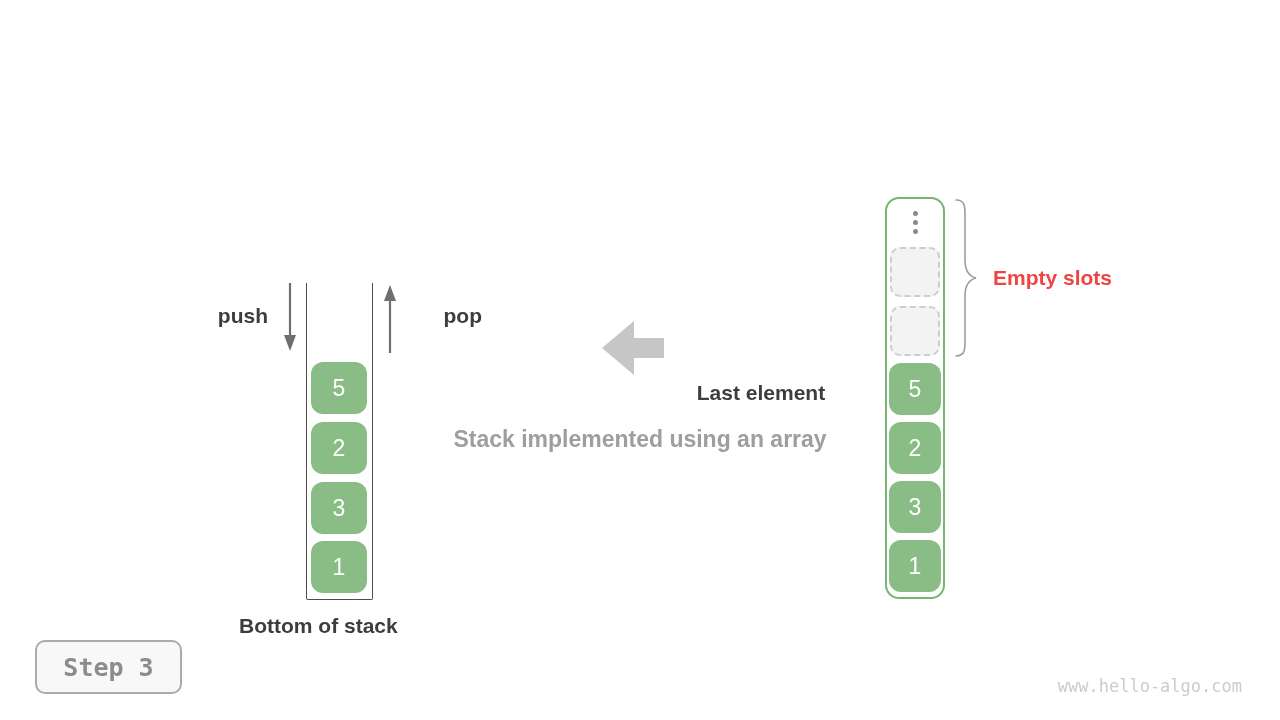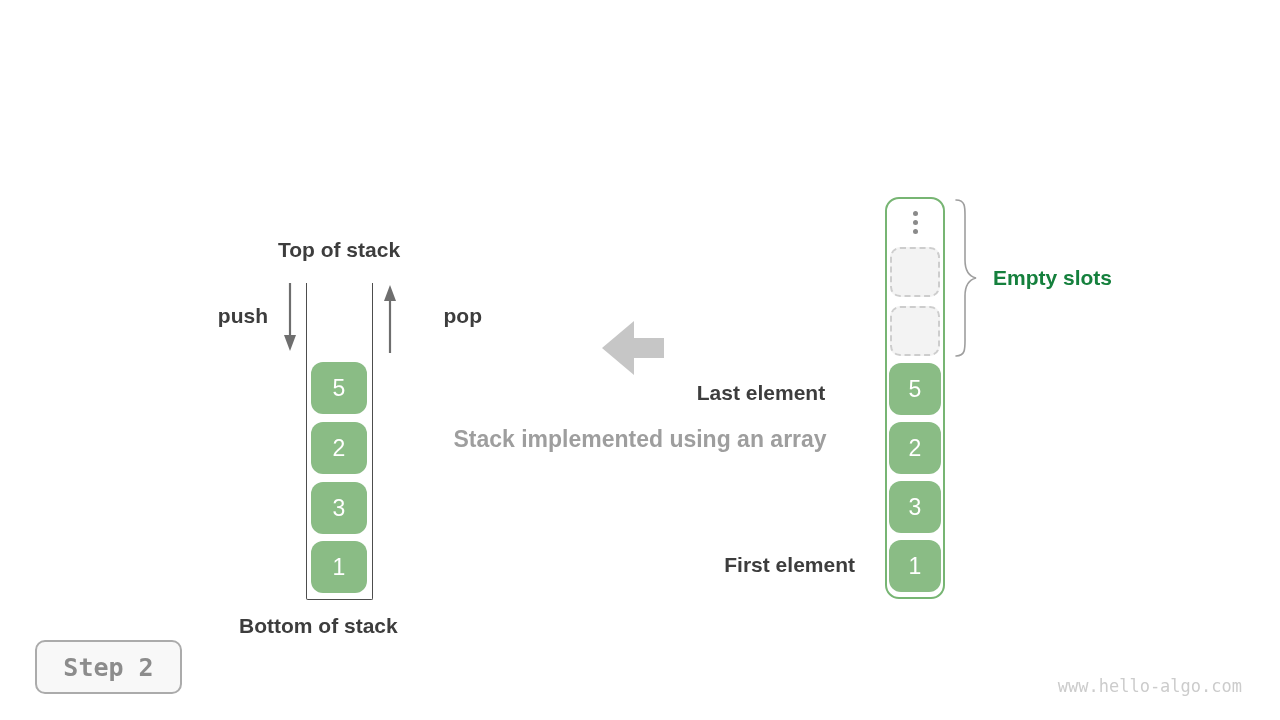--- a/index.html
+++ b/index.html
@@ -20,21 +20,21 @@
   
   .dark-label {
     font-size: 21px;
     font-weight: 700;
     color: #3d3d3d;
     white-space: nowrap;
   }
   .muted-label {
     font-size: 21px;
     font-weight: 700;
-    color: #15803d;
+    color: #ef4444;
     white-space: nowrap;
   }
   .caption {
     font-size: 23px;
     font-weight: 700;
     color: #9e9e9e;
     white-space: nowrap;
     text-align: center;
   }
 
@@ -146,21 +146,20 @@
     font-size: 17px;
     color: #cccccc;
     white-space: nowrap;
   }
 </style>
 </head>
 <body>
 
 <div class="canvas">
 
-  <div class="abs dark-label top-label">Top of stack</div>
 
   <div class="abs dark-label push-label">push</div>
 
   <svg class="abs push-arrow" width="18" height="70" viewBox="0 0 18 70">
     <line x1="9" y1="0" x2="9" y2="54" stroke="#6e6e6e" stroke-width="2.2"></line>
     <polygon points="3,52 15,52 9,68" fill="#6e6e6e"></polygon>
   </svg>
 
   <div class="abs dark-label pop-label">pop</div>
 
@@ -199,21 +198,20 @@
   </div>
 
   <svg class="abs brace" width="28" height="160" viewBox="0 0 28 160">
     <path d="M4,2 C14,2 13,10 13,22 L13,62 C13,72 16,78 24,80 C16,82 13,88 13,98 L13,138 C13,150 14,158 4,158" fill="none" stroke="#9e9e9e" stroke-width="1.6" stroke-linecap="round"></path>
   </svg>
 
   <div class="abs muted-label empty-slots-label">Empty slots</div>
 
   <div class="abs dark-label last-element-label">Last element</div>
 
-  <div class="abs dark-label first-element-label">First element</div>
 
   <div class="abs step-badge">
-    <span>Step 2</span>
+    <span>Step 3</span>
   </div>
 
   <div class="abs watermark">www.hello-algo.com</div>
 
 </div>
 
 </body></html>

